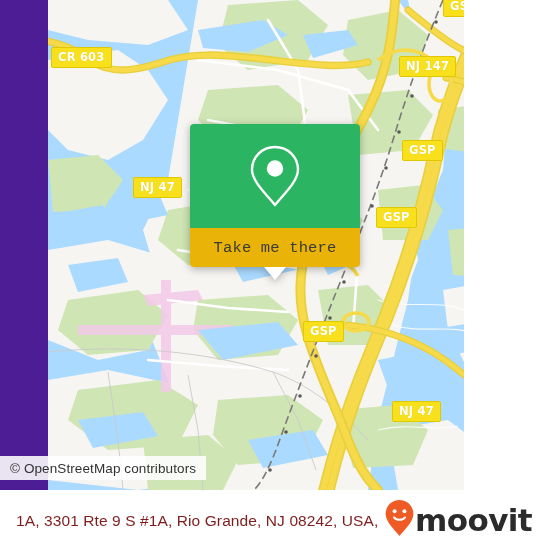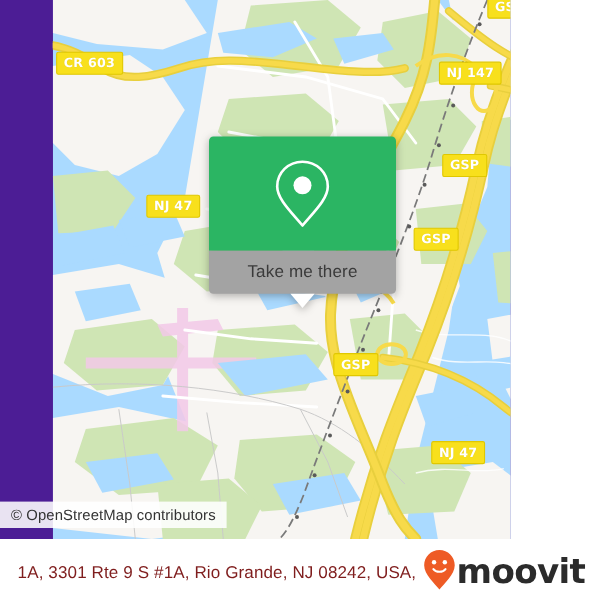--- a/index.html
+++ b/index.html
@@ -62,25 +62,26 @@
     border-radius: 4px 4px 0 0;
     display: flex;
     align-items: center;
     justify-content: center;
   }
   #popup-pin-icon svg { display: block; }
   #popup-footer {
     position: relative;
     width: 170px;
     height: 39px;
-    background: #a3a3a3;
+    background: #eab308;
     border-radius: 0 0 4px 4px;
     display: flex;
     align-items: center;
     justify-content: center;
+    font-family: Liberation Mono, monospace;
   }
   #popup-label {
     font-size: 15.5px;
     color: #3a3a3a;
     letter-spacing: 0.15px;
     white-space: nowrap;
   }
   #popup-tail {
     position: absolute;
     left: 50%;

